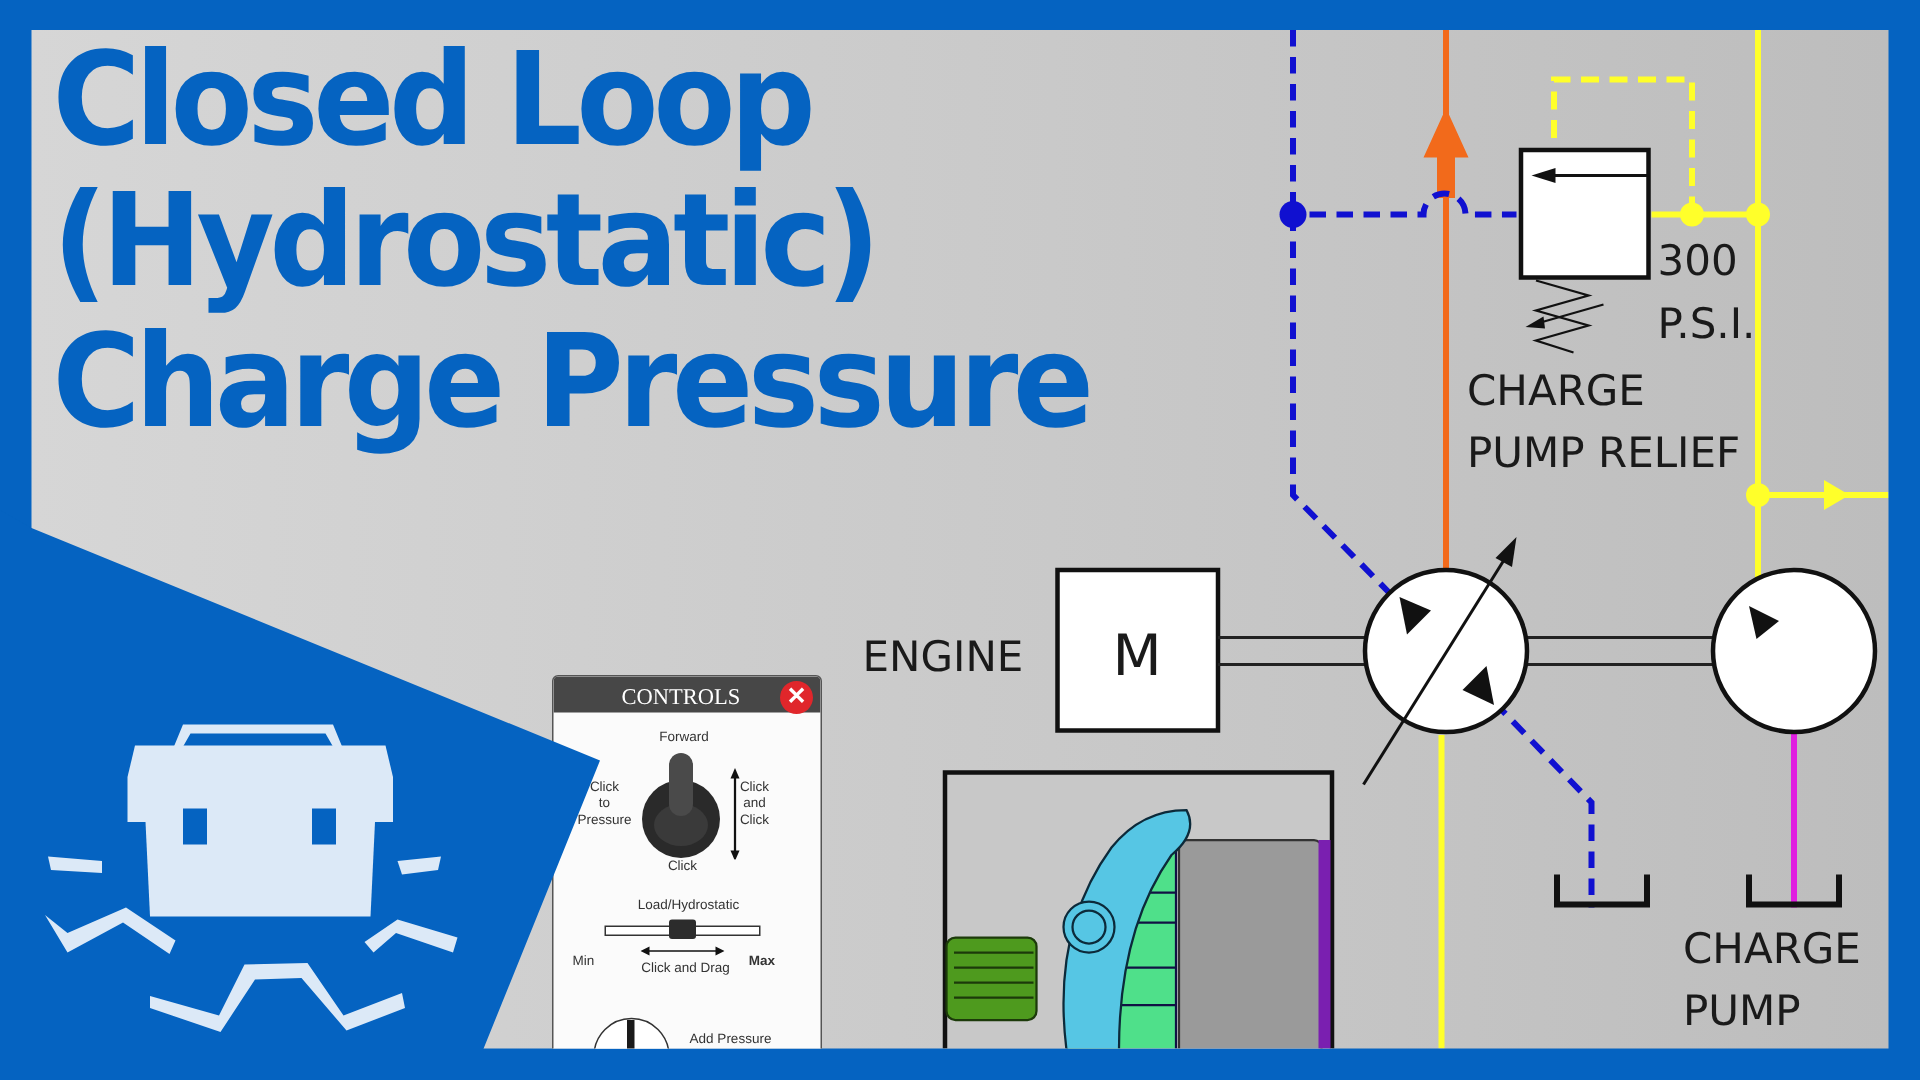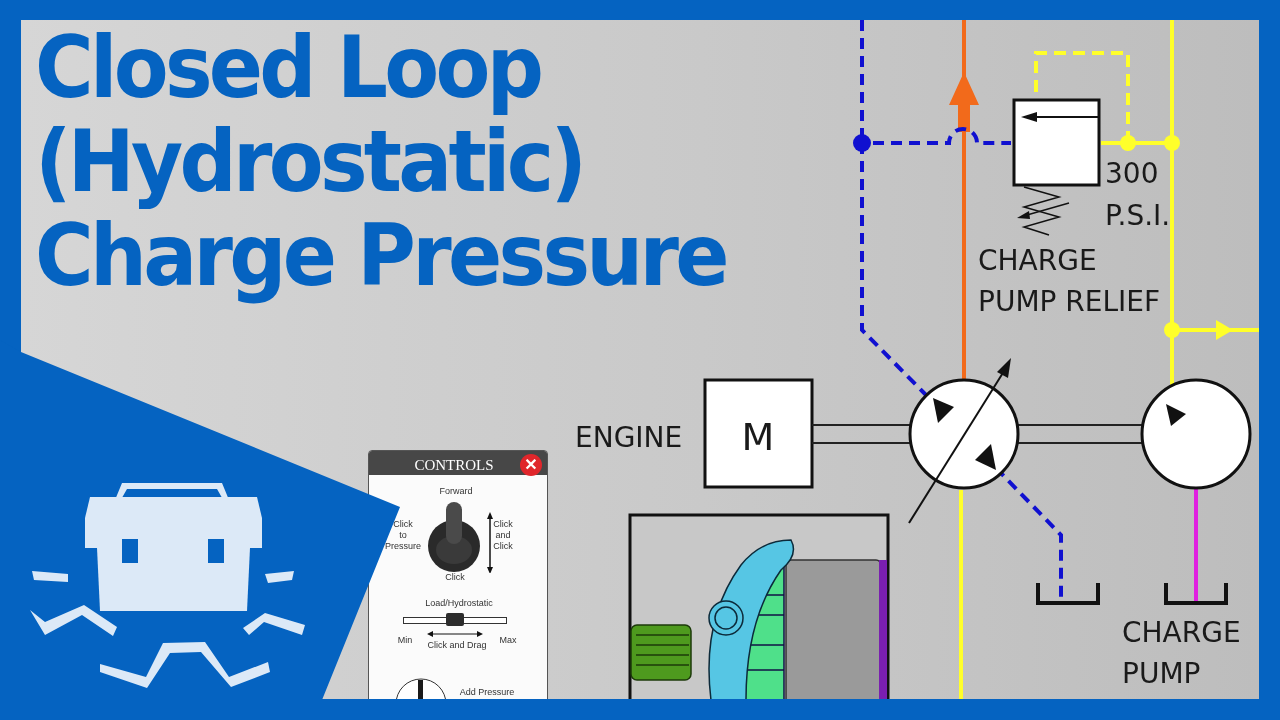--- a/index.html
+++ b/index.html
@@ -167,22 +167,22 @@
       <ellipse cx="30" cy="52" rx="18" ry="14" fill="#3a3a3a"></ellipse>
       <rect x="22" y="4" width="16" height="42" rx="8" fill="#4a4a4a"></rect>
       <line x1="66" y1="18" x2="66" y2="72" stroke="#111" stroke-width="1.5"></line>
       <polygon points="66,14 63,21 69,21" fill="#111"></polygon>
       <polygon points="66,76 63,69 69,69" fill="#111"></polygon>
     </svg>
     <div class="ctl-text" style="left:66px; top:121px; width:40px;">Click</div>
     <div class="ctl-text" style="left:40px; top:147px; width:100px;">Load/Hydrostatic</div>
     <div style="position:absolute; left:34px; top:166px; width:102px; height:5px; border:1px solid #333; background:#fff;"></div>
     <div style="position:absolute; left:77px; top:162px; width:18px; height:13px; background:#2c2c2c; border-radius:2px;"></div>
-    <div class="ctl-text" style="left:26px; top:184px; width:20px;">Min</div>
-    <div class="ctl-text" style="left:128px; top:184px; width:22px;">Max</div>
+    <div class="ctl-text" style="left:10px; top:184px; width:20px;">Min</div>
+    <div class="ctl-text" style="left:128px; top:184px; width:22px;font-weight:bold;">Max</div>
     <div class="ctl-text" style="left:48px; top:189px; width:80px;text-align:center;">Click and Drag</div>
     <svg style="position:absolute; left:58px; top:178px;" width="56" height="10">
       <line x1="4" y1="5" x2="52" y2="5" stroke="#111" stroke-width="1"></line>
       <polygon points="0,5 6,2 6,8" fill="#111"></polygon>
         <polygon points="56,5 50,2 50,8" fill="#111"></polygon>
     </svg>
     <svg style="position:absolute; left:26px; top:225px;" width="54" height="40">
       <circle cx="26" cy="28" r="25" fill="#fff" stroke="#333" stroke-width="1"></circle>
       <rect x="23" y="4" width="5" height="30" fill="#1a1a1a"></rect>
     </svg>

